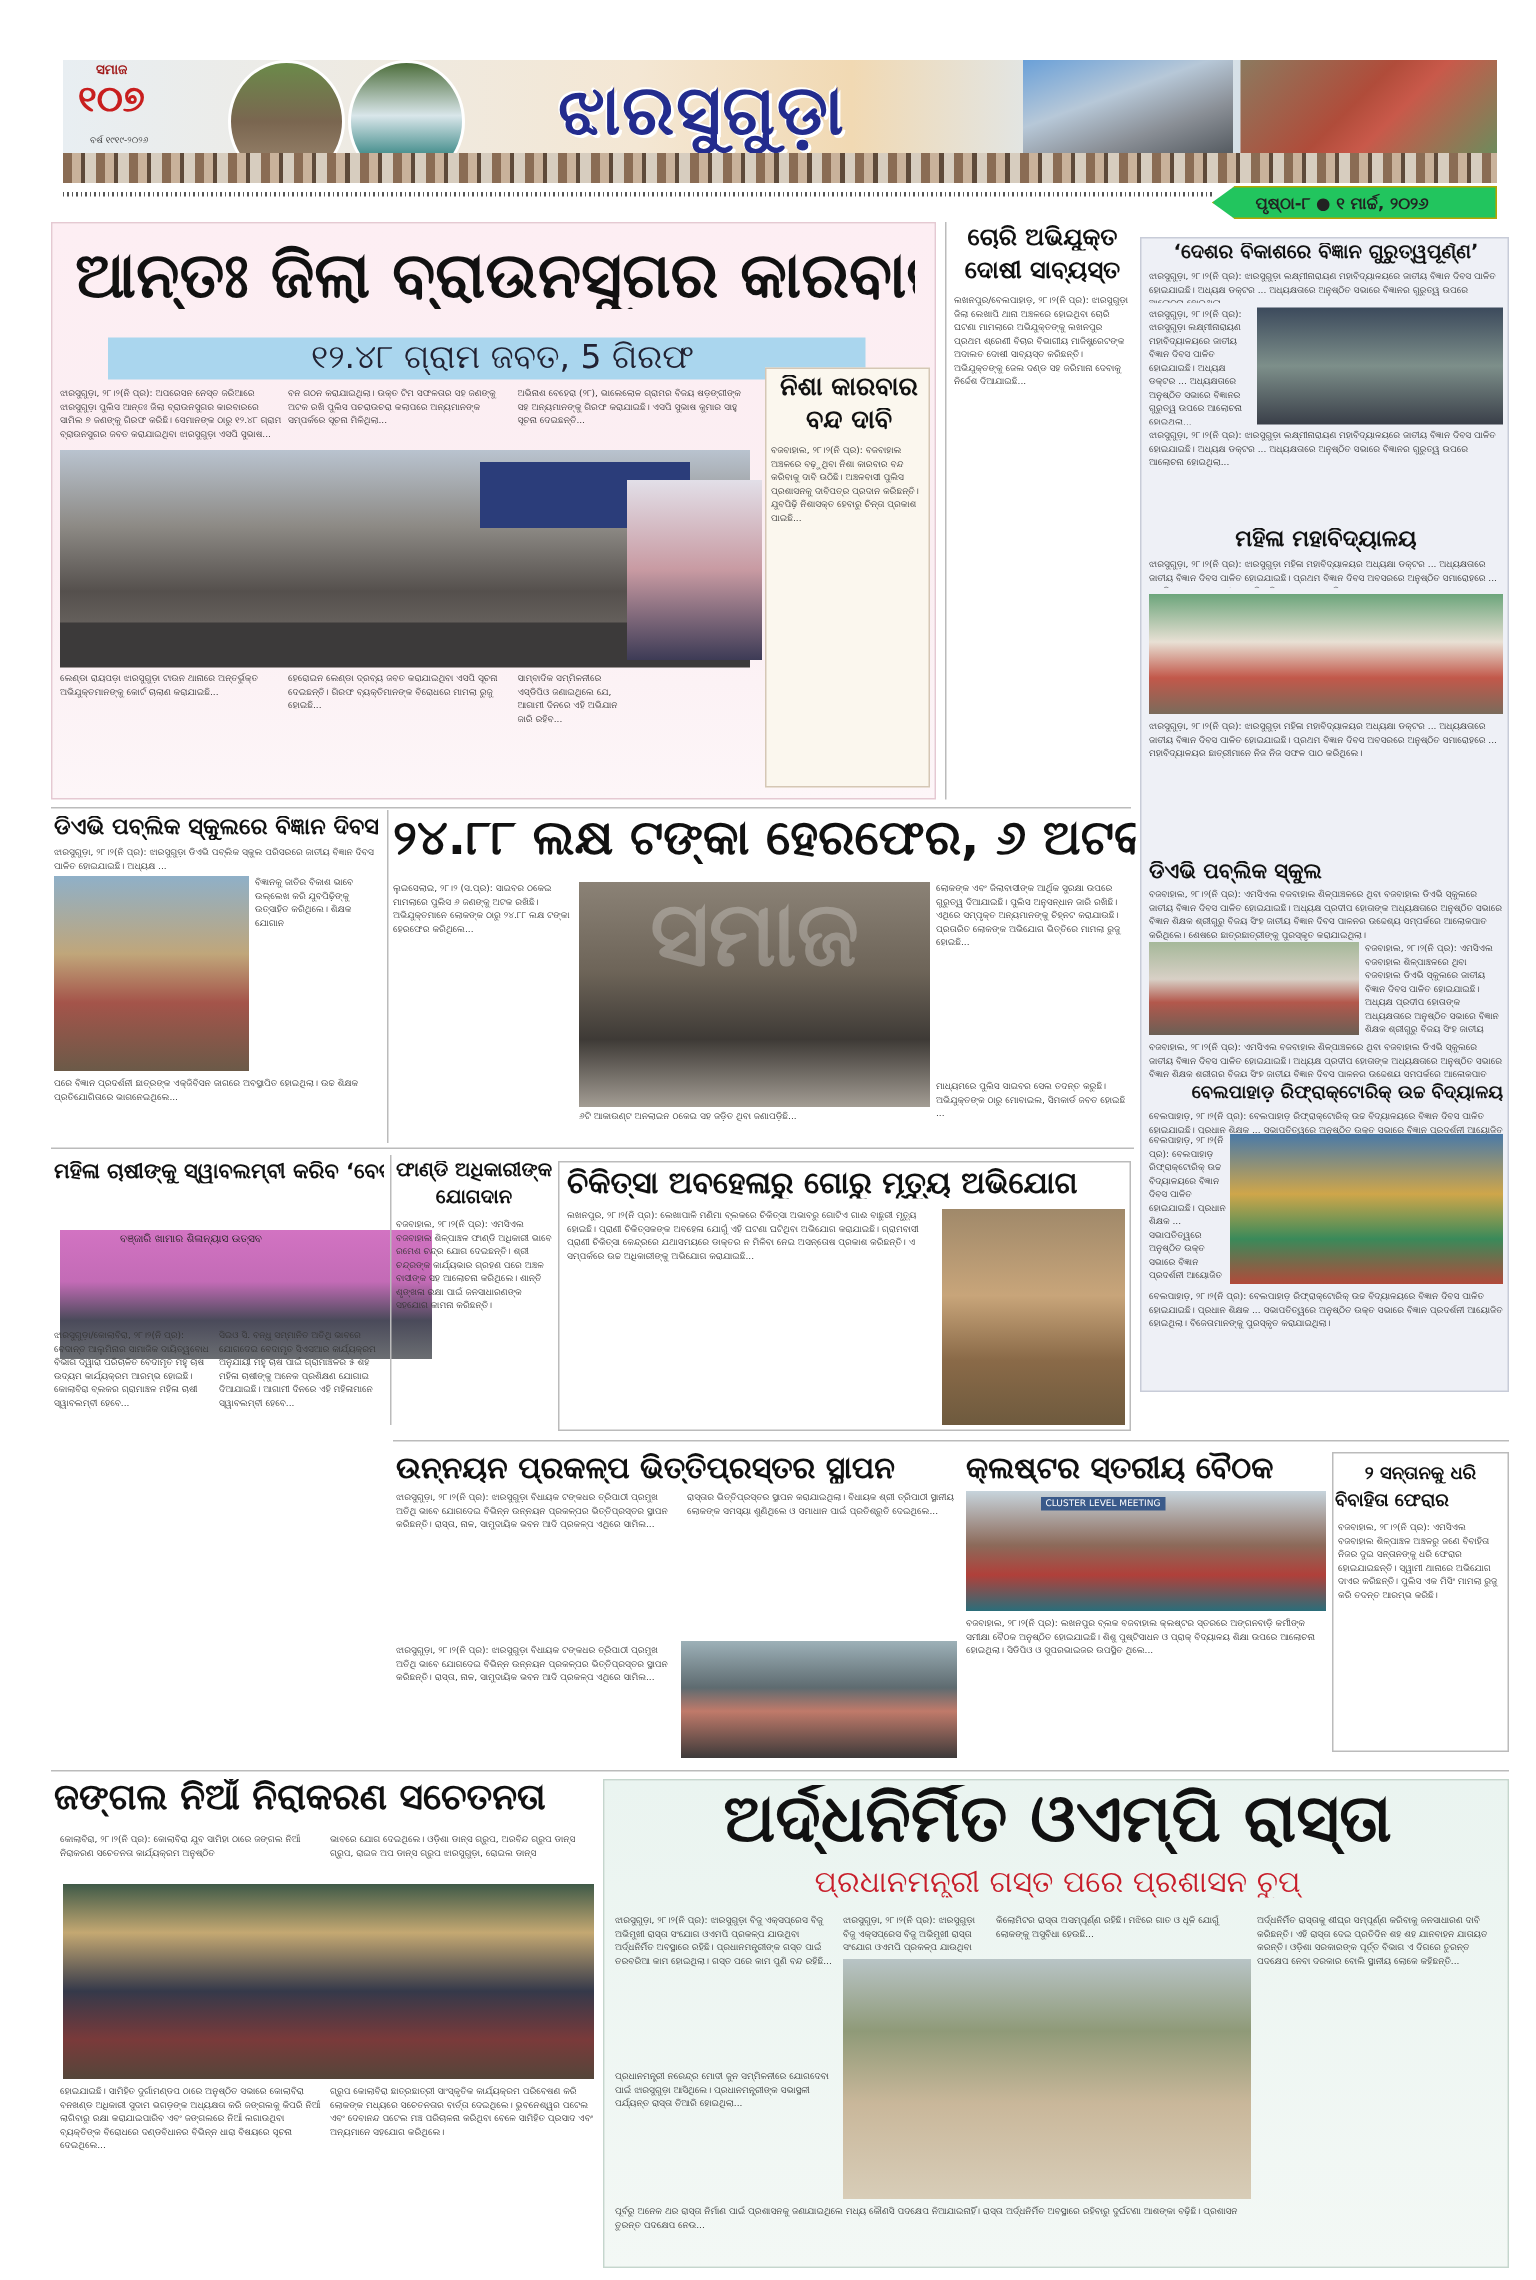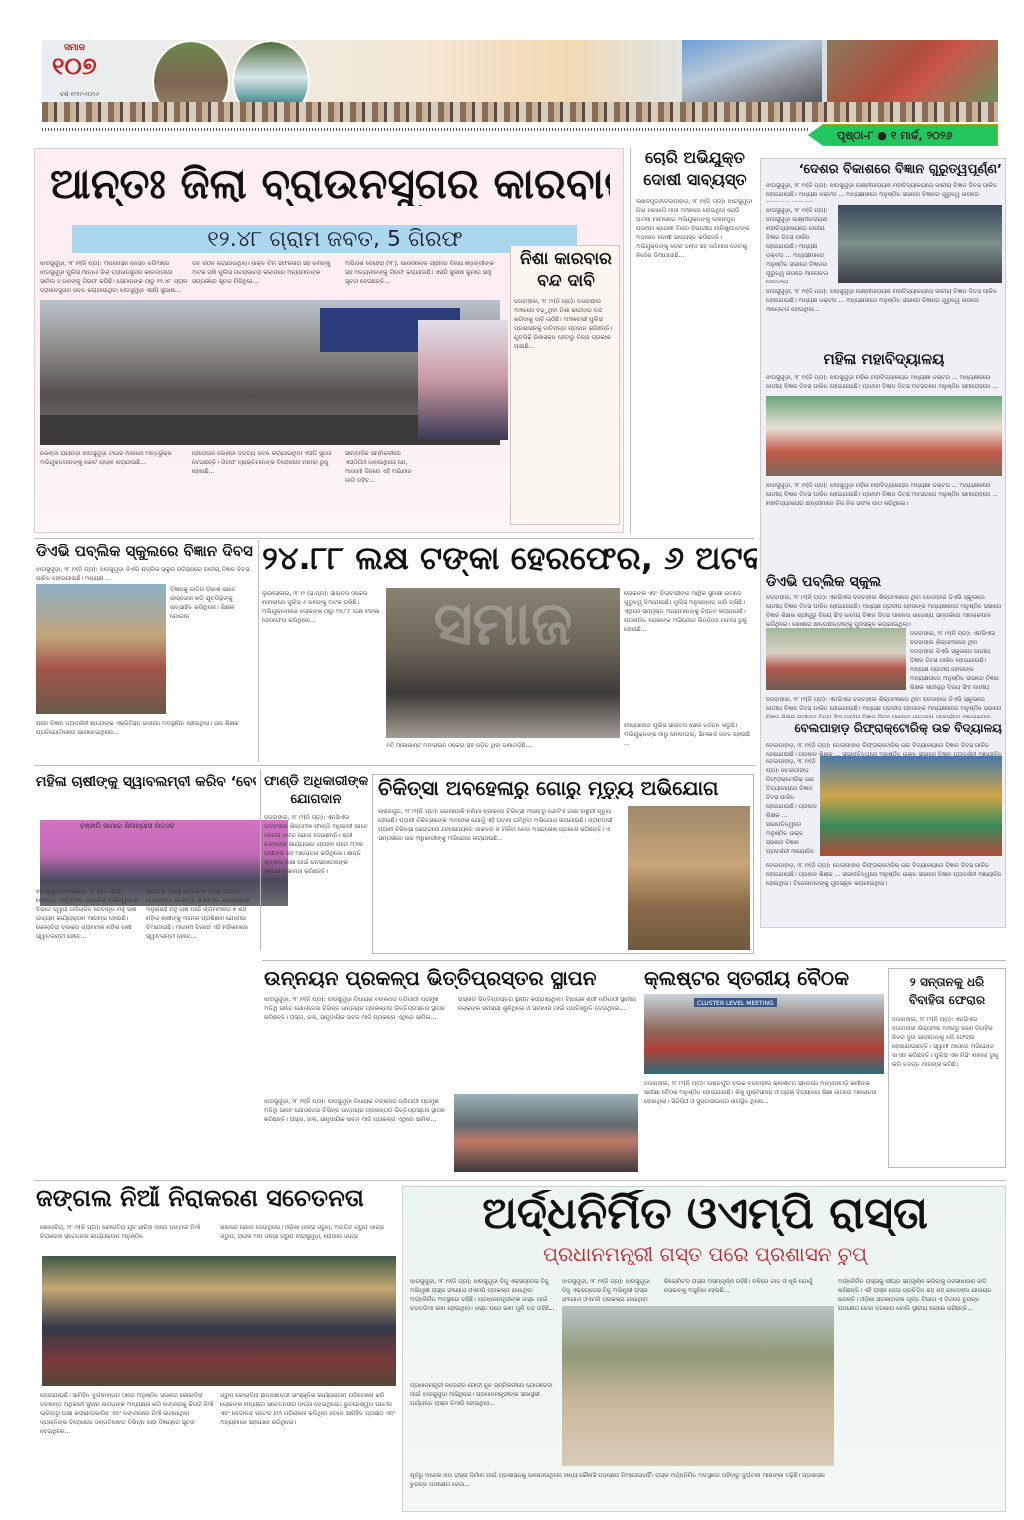--- a/index.html
+++ b/index.html
@@ -36,20 +36,21 @@
 </style>
 </head>
 <body>
 
 <div id="masthead" class="abs">
   <div class="logo-top">ସମାଜ</div>
   <div class="logo-num">୧୦୭</div>
   <div class="logo-sub">ବର୍ଷ ୧୯୧୯-୨୦୨୬</div>
   <div class="oval" style="left:110px;background:linear-gradient(180deg,#6b8a4a,#7a6650,#a08b73);"></div>
   <div class="oval" style="left:190px;background:linear-gradient(180deg,#4d6e3c,#d9e6ea 45%,#3e8a88 80%);"></div>
+  <div class="title">ଝାରସୁଗୁଡ଼ା</div>
   <div class="pic-r1"></div>
   <div class="pic-r2"></div>
   <div class="strip"></div>
 </div>
 <div id="rule" class="abs"></div>
 <div id="date-tag" class="abs">
   <span>ପୃଷ୍ଠା-୮ ● ୧ ମାର୍ଚ୍ଚ, ୨୦୨୬</span>
 </div>
 
 <div id="lead-box" class="abs"></div>
@@ -72,21 +73,21 @@
 <div class="hd" style="left:516px;top:272px;width:100px;font-size:17px;text-align:center;">ବନ୍ଦ ଦାବି</div>
 <div class="body-text" style="left:514px;top:296px;width:104px;height:225px;">ବଜବାହାଲ, ୨୮।୨(ନି ପ୍ର): ବଜବାହାଲ ଅଞ୍ଚଳରେ ବଢ଼ୁଥିବା ନିଶା କାରବାର ବନ୍ଦ କରିବାକୁ ଦାବି ଉଠିଛି। ଅଞ୍ଚଳବାସୀ ପୁଲିସ ପ୍ରଶାସନକୁ ଦାବିପତ୍ର ପ୍ରଦାନ କରିଛନ୍ତି। ଯୁବପିଢ଼ି ନିଶାସକ୍ତ ହେବାରୁ ଚିନ୍ତା ପ୍ରକାଶ ପାଇଛି...</div>
 <div class="ph photo" style="left:418px;top:320px;width:90px;height:120px;background:linear-gradient(180deg,#e2dfe8,#c89aa2 50%,#3d3b56);"></div>
 
 <div class="vline" style="left:630px;top:148px;height:385px;"></div>
 <div class="hd" style="left:634px;top:150px;width:122px;font-size:16px;text-align:center;">ଚୋରି ଅଭିଯୁକ୍ତ</div>
 <div class="hd" style="left:634px;top:172px;width:122px;font-size:16px;text-align:center;">ଦୋଷୀ ସାବ୍ୟସ୍ତ</div>
 <div class="body-text" style="left:636px;top:196px;width:118px;height:330px;">ଲଖନପୁର/ବେଲପାହାଡ଼, ୨୮।୨(ନି ପ୍ର): ଝାରସୁଗୁଡ଼ା ଜିଲା ଲେଖାପି ଥାନା ଅଞ୍ଚଳରେ ହୋଇଥିବା ଚୋରି ଘଟଣା ମାମଲାରେ ଅଭିଯୁକ୍ତଙ୍କୁ ଲଖନପୁର ପ୍ରଥମ ଶ୍ରେଣୀ ବିଚାର ବିଭାଗୀୟ ମାଜିଷ୍ଟ୍ରେଟଙ୍କ ଅଦାଲତ ଦୋଷୀ ସାବ୍ୟସ୍ତ କରିଛନ୍ତି। ଅଭିଯୁକ୍ତଙ୍କୁ ଜେଲ ଦଣ୍ଡ ସହ ଜରିମାନା ଦେବାକୁ ନିର୍ଦ୍ଦେଶ ଦିଆଯାଇଛି...</div>
 
 <div class="abs gray-col-box" style="left:760px;top:158px;width:246px;height:770px;"></div>
-<div class="hd" style="left:766px;top:162px;width:236px;font-size:13px;text-align:right;">‘ଦେଶର ବିକାଶରେ ବିଜ୍ଞାନ ଗୁରୁତ୍ୱପୂର୍ଣ୍ଣ’</div>
+<div class="hd" style="left:766px;top:162px;width:236px;font-size:13px;text-align:center;">‘ଦେଶର ବିକାଶରେ ବିଜ୍ଞାନ ଗୁରୁତ୍ୱପୂର୍ଣ୍ଣ’</div>
 <div class="body-text" style="left:766px;top:180px;width:236px;height:22px;">ଝାରସୁଗୁଡ଼ା, ୨୮।୨(ନି ପ୍ର): ଝାରସୁଗୁଡ଼ା ଲକ୍ଷ୍ମୀନାରାୟଣ ମହାବିଦ୍ୟାଳୟରେ ଜାତୀୟ ବିଜ୍ଞାନ ଦିବସ ପାଳିତ ହୋଇଯାଇଛି। ଅଧ୍ୟକ୍ଷ ଡକ୍ଟର ... ଅଧ୍ୟକ୍ଷତାରେ ଅନୁଷ୍ଠିତ ସଭାରେ ବିଜ୍ଞାନର ଗୁରୁତ୍ୱ ଉପରେ ଆଲୋଚନା ହୋଇଥିଲା...</div>
 <div class="ph photo" style="left:838px;top:205px;width:164px;height:78px;background:linear-gradient(180deg,#3c4a5c,#7d8f8a 50%,#3a3f49);"></div>
 <div class="body-text" style="left:766px;top:205px;width:68px;height:78px;">ଝାରସୁଗୁଡ଼ା, ୨୮।୨(ନି ପ୍ର): ଝାରସୁଗୁଡ଼ା ଲକ୍ଷ୍ମୀନାରାୟଣ ମହାବିଦ୍ୟାଳୟରେ ଜାତୀୟ ବିଜ୍ଞାନ ଦିବସ ପାଳିତ ହୋଇଯାଇଛି। ଅଧ୍ୟକ୍ଷ ଡକ୍ଟର ... ଅଧ୍ୟକ୍ଷତାରେ ଅନୁଷ୍ଠିତ ସଭାରେ ବିଜ୍ଞାନର ଗୁରୁତ୍ୱ ଉପରେ ଆଲୋଚନା ହୋଇଥିଲା...</div>
 <div class="body-text" style="left:766px;top:286px;width:236px;height:62px;">ଝାରସୁଗୁଡ଼ା, ୨୮।୨(ନି ପ୍ର): ଝାରସୁଗୁଡ଼ା ଲକ୍ଷ୍ମୀନାରାୟଣ ମହାବିଦ୍ୟାଳୟରେ ଜାତୀୟ ବିଜ୍ଞାନ ଦିବସ ପାଳିତ ହୋଇଯାଇଛି। ଅଧ୍ୟକ୍ଷ ଡକ୍ଟର ... ଅଧ୍ୟକ୍ଷତାରେ ଅନୁଷ୍ଠିତ ସଭାରେ ବିଜ୍ଞାନର ଗୁରୁତ୍ୱ ଉପରେ ଆଲୋଚନା ହୋଇଥିଲା...</div>
 <div class="hd" style="left:766px;top:352px;width:236px;font-size:15px;text-align:center;">ମହିଳା ମହାବିଦ୍ୟାଳୟ</div>
 <div class="body-text" style="left:766px;top:372px;width:236px;height:20px;">ଝାରସୁଗୁଡ଼ା, ୨୮।୨(ନି ପ୍ର): ଝାରସୁଗୁଡ଼ା ମହିଳା ମହାବିଦ୍ୟାଳୟର ଅଧ୍ୟକ୍ଷା ଡକ୍ଟର ... ଅଧ୍ୟକ୍ଷତାରେ ଜାତୀୟ ବିଜ୍ଞାନ ଦିବସ ପାଳିତ ହୋଇଯାଇଛି। ପ୍ରଥମ ବିଜ୍ଞାନ ଦିବସ ଅବସରରେ ଅନୁଷ୍ଠିତ ସମାରୋହରେ ... ମହାବିଦ୍ୟାଳୟର ଛାତ୍ରୀମାନେ ନିଜ ନିଜ ସଫଳ ପାଠ କରିଥିଲେ।</div>
 <div class="ph photo" style="left:766px;top:396px;width:236px;height:80px;background:linear-gradient(180deg,#6ca57b,#e8e0d4 40%,#c2584a 70%,#7a6b5b);"></div>
 <div class="body-text" style="left:766px;top:480px;width:236px;height:84px;">ଝାରସୁଗୁଡ଼ା, ୨୮।୨(ନି ପ୍ର): ଝାରସୁଗୁଡ଼ା ମହିଳା ମହାବିଦ୍ୟାଳୟର ଅଧ୍ୟକ୍ଷା ଡକ୍ଟର ... ଅଧ୍ୟକ୍ଷତାରେ ଜାତୀୟ ବିଜ୍ଞାନ ଦିବସ ପାଳିତ ହୋଇଯାଇଛି। ପ୍ରଥମ ବିଜ୍ଞାନ ଦିବସ ଅବସରରେ ଅନୁଷ୍ଠିତ ସମାରୋହରେ ... ମହାବିଦ୍ୟାଳୟର ଛାତ୍ରୀମାନେ ନିଜ ନିଜ ସଫଳ ପାଠ କରିଥିଲେ।</div>
 <div class="hd" style="left:766px;top:574px;width:236px;font-size:14px;text-align:left;">ଡିଏଭି ପବ୍ଲିକ ସ୍କୁଲ</div>
 <div class="body-text" style="left:766px;top:592px;width:236px;height:40px;">ବଜବାହାଲ, ୨୮।୨(ନି ପ୍ର): ଏମସିଏଲ ବଜବାହାଲ ଶିଳ୍ପାଞ୍ଚଳରେ ଥିବା ବଜବାହାଲ ଡିଏଭି ସ୍କୁଲରେ ଜାତୀୟ ବିଜ୍ଞାନ ଦିବସ ପାଳିତ ହୋଇଯାଇଛି। ଅଧ୍ୟକ୍ଷ ପ୍ରଦୀପ ହୋତାଙ୍କ ଅଧ୍ୟକ୍ଷତାରେ ଅନୁଷ୍ଠିତ ସଭାରେ ବିଜ୍ଞାନ ଶିକ୍ଷକ ଶ୍ରୀଗୁରୁ ବିଜୟ ସିଂହ ଜାତୀୟ ବିଜ୍ଞାନ ଦିବସ ପାଳନର ଉଦ୍ଦେଶ୍ୟ ସମ୍ପର୍କରେ ଆଲୋକପାତ କରିଥିଲେ। ଶେଷରେ ଛାତ୍ରଛାତ୍ରୀଙ୍କୁ ପୁରସ୍କୃତ କରାଯାଇଥିଲା।</div>
@@ -142,21 +143,21 @@
 <div class="body-text" style="left:264px;top:1096px;width:186px;height:76px;">ଝାରସୁଗୁଡ଼ା, ୨୮।୨(ନି ପ୍ର): ଝାରସୁଗୁଡ଼ା ବିଧାୟକ ଟଙ୍କଧର ତ୍ରିପାଠୀ ପ୍ରମୁଖ ଅତିଥି ଭାବେ ଯୋଗଦେଇ ବିଭିନ୍ନ ଉନ୍ନୟନ ପ୍ରକଳ୍ପର ଭିତ୍ତିପ୍ରସ୍ତର ସ୍ଥାପନ କରିଛନ୍ତି। ରାସ୍ତା, ନାଳ, ସାମୁଦାୟିକ ଭବନ ଆଦି ପ୍ରକଳ୍ପ ଏଥିରେ ସାମିଲ...</div>
 
 <div class="hd" style="left:644px;top:968px;width:240px;font-size:20px;">କ୍ଲଷ୍ଟର ସ୍ତରୀୟ ବୈଠକ</div>
 <div class="ph photo" style="left:644px;top:994px;width:240px;height:80px;background:linear-gradient(180deg,#c7d4dc,#8c6a5a 45%,#b0403a 70%,#2a6e7a);">
   <div style="position:absolute;left:50px;top:4px;font-size:6px;color:#fff;background:#3a5a8a;padding:1px 3px;">CLUSTER LEVEL MEETING</div>
 </div>
 <div class="body-text" style="left:644px;top:1078px;width:240px;height:90px;">ବଜବାହାଲ, ୨୮।୨(ନି ପ୍ର): ଲଖନପୁର ବ୍ଲକ ବଜବାହାଲ କ୍ଲଷ୍ଟର ସ୍ତରରେ ଅଙ୍ଗନବାଡ଼ି କର୍ମୀଙ୍କ ସମୀକ୍ଷା ବୈଠକ ଅନୁଷ୍ଠିତ ହୋଇଯାଇଛି। ଶିଶୁ ପୁଷ୍ଟିସାଧନ ଓ ପ୍ରାକ୍ ବିଦ୍ୟାଳୟ ଶିକ୍ଷା ଉପରେ ଆଲୋଚନା ହୋଇଥିଲା। ସିଡିପିଓ ଓ ସୁପରଭାଇଜର ଉପସ୍ଥିତ ଥିଲେ...</div>
 
 <div class="abs" style="left:888px;top:968px;width:118px;height:200px;border:1px solid #bbb;"></div>
 <div class="hd" style="left:890px;top:976px;width:114px;font-size:12px;text-align:center;">୨ ସନ୍ତାନକୁ ଧରି</div>
-<div class="hd" style="left:890px;top:994px;width:114px;font-size:12px;text-align:center;">ବିବାହିତା ଫେରାର</div>
+<div class="hd" style="left:890px;top:994px;width:114px;font-size:12px;text-align:left;">ବିବାହିତା ଫେରାର</div>
 <div class="body-text" style="left:892px;top:1014px;width:110px;height:150px;">ବଜବାହାଲ, ୨୮।୨(ନି ପ୍ର): ଏମସିଏଲ ବଜବାହାଲ ଶିଳ୍ପାଞ୍ଚଳ ଅଞ୍ଚଳରୁ ଜଣେ ବିବାହିତା ନିଜର ଦୁଇ ସନ୍ତାନଙ୍କୁ ଧରି ଫେରାର ହୋଇଯାଇଛନ୍ତି। ସ୍ୱାମୀ ଥାନାରେ ଅଭିଯୋଗ ଦାଏର କରିଛନ୍ତି। ପୁଲିସ ଏକ ମିସିଂ ମାମଲା ରୁଜୁ କରି ତଦନ୍ତ ଆରମ୍ଭ କରିଛି।</div>
 
 <div class="hline" style="left:34px;top:1180px;width:972px;"></div>
 <div class="hd" style="left:36px;top:1186px;width:360px;font-size:24px;">ଜଙ୍ଗଲ ନିଆଁ ନିରାକରଣ ସଚେତନତା</div>
 <div class="body-text" style="left:40px;top:1222px;width:176px;height:18px;">କୋଲାବିରା, ୨୮।୨(ନି ପ୍ର): କୋଲାବିରା ଯୁବ ସାମିହା ଠାରେ ଜଙ୍ଗଲ ନିଆଁ ନିରାକରଣ ସଚେତନତା କାର୍ଯ୍ୟକ୍ରମ ଅନୁଷ୍ଠିତ</div>
 <div class="body-text" style="left:220px;top:1222px;width:176px;height:18px;">ଭାବରେ ଯୋଗ ଦେଇଥିଲେ। ଓଡ଼ିଶା ଡାନ୍ସ ଗ୍ରୁପ, ଅରବିନ୍ଦ ଗ୍ରୁପ ଡାନ୍ସ ଗ୍ରୁପ, ରାଇଜ ଅପ ଡାନ୍ସ ଗ୍ରୁପ ଝାରସୁଗୁଡ଼ା, ରୋଇଲ ଡାନ୍ସ</div>
 <div class="ph photo" style="left:42px;top:1256px;width:354px;height:130px;background:linear-gradient(180deg,#3f5a48 0%,#c4a872 25%,#35394a 55%,#7a3a3a 80%,#54463a);"></div>
 <div class="body-text" style="left:40px;top:1390px;width:176px;height:118px;">ହୋଇଯାଇଛି। ସାମିହିତ ଦୁର୍ଗାମଣ୍ଡପ ଠାରେ ଅନୁଷ୍ଠିତ ସଭାରେ କୋଲାବିରା ବନଖଣ୍ଡ ଅଧିକାରୀ ସୁଦାମ ଭଗଡ଼ଙ୍କ ଅଧ୍ୟକ୍ଷତା କରି ଜଙ୍ଗଲକୁ କିପରି ନିଆଁ ଲାଗିବାରୁ ରକ୍ଷା କରାଯାଇପାରିବ ଏବଂ ଜଙ୍ଗଲରେ ନିଆଁ ଲଗାଉଥିବା ବ୍ୟକ୍ତିଙ୍କ ବିରୋଧରେ ଦଣ୍ଡବିଧାନର ବିଭିନ୍ନ ଧାରା ବିଷୟରେ ସୂଚନା ଦେଇଥିଲେ...</div>
 <div class="body-text" style="left:220px;top:1390px;width:176px;height:118px;">ଗ୍ରୁପ କୋଲାବିରା ଛାତ୍ରଛାତ୍ରୀ ସାଂସ୍କୃତିକ କାର୍ଯ୍ୟକ୍ରମ ପରିବେଷଣ କରି ଲୋକଙ୍କ ମଧ୍ୟରେ ସଚେତନତାର ବାର୍ତ୍ତା ଦେଇଥିଲେ। ଭୁବନେଶ୍ୱର ପଟେଲ ଏବଂ ଦେବାନନ୍ଦ ପଟେଲ ମଞ୍ଚ ପରିଚାଳନା କରିଥିବା ବେଳେ ସାମିହିତ ପ୍ରସାଦ ଏବଂ ଅନ୍ୟମାନେ ସହଯୋଗ କରିଥିଲେ।</div>
 

